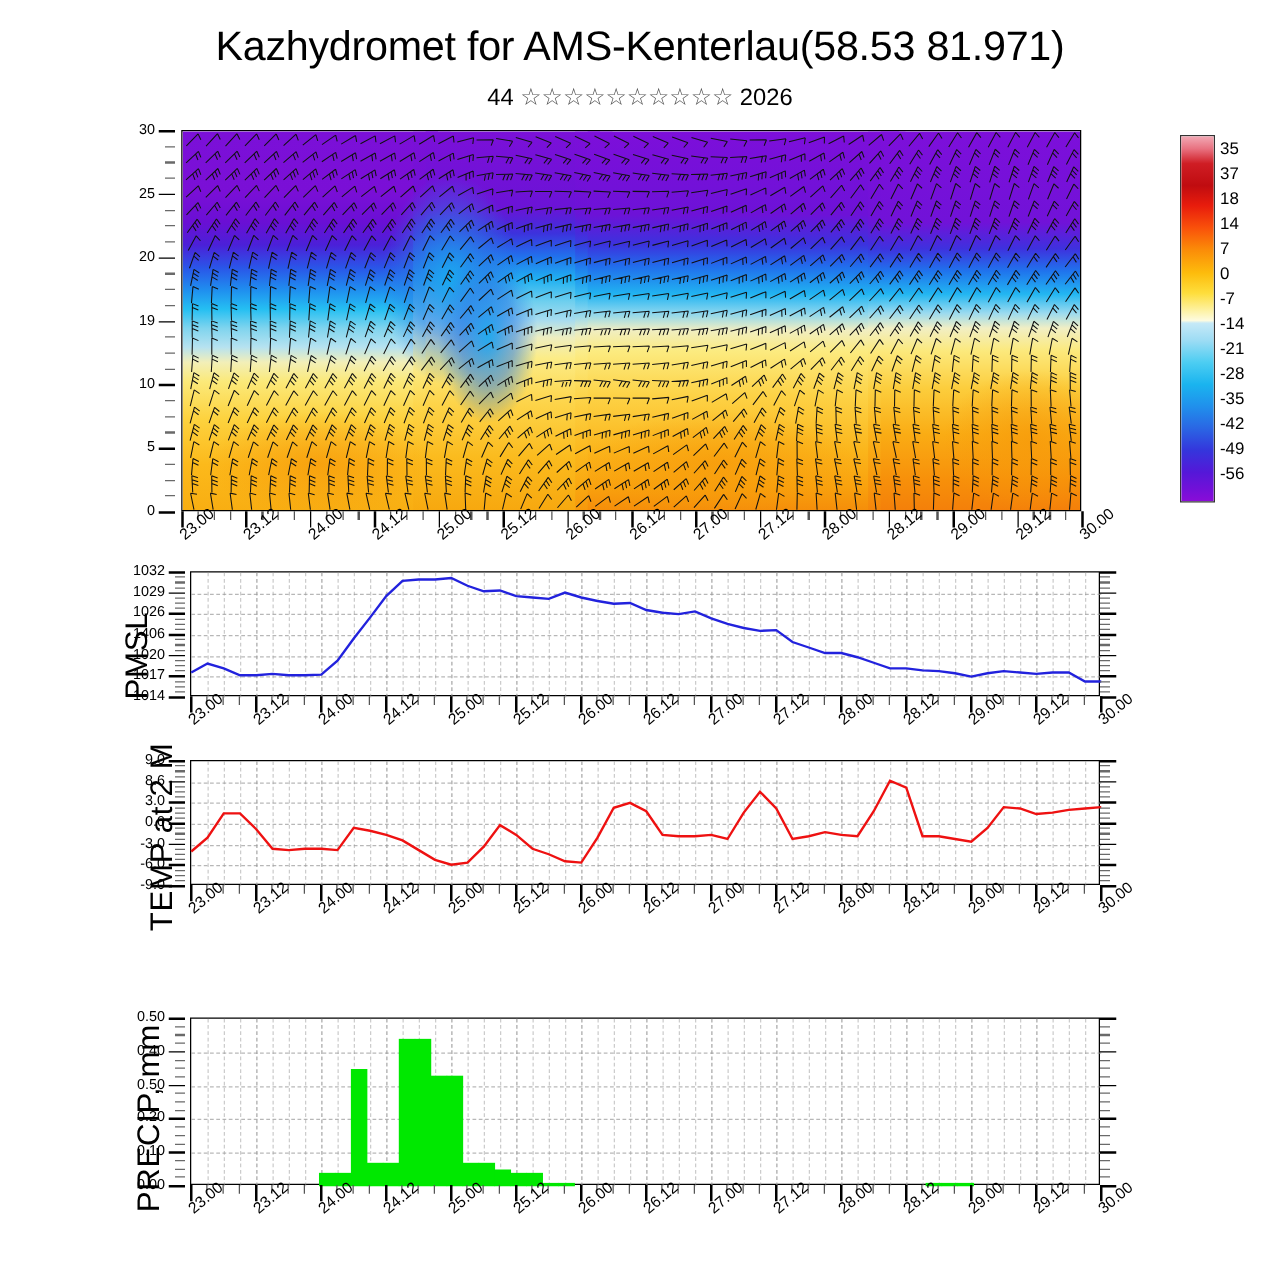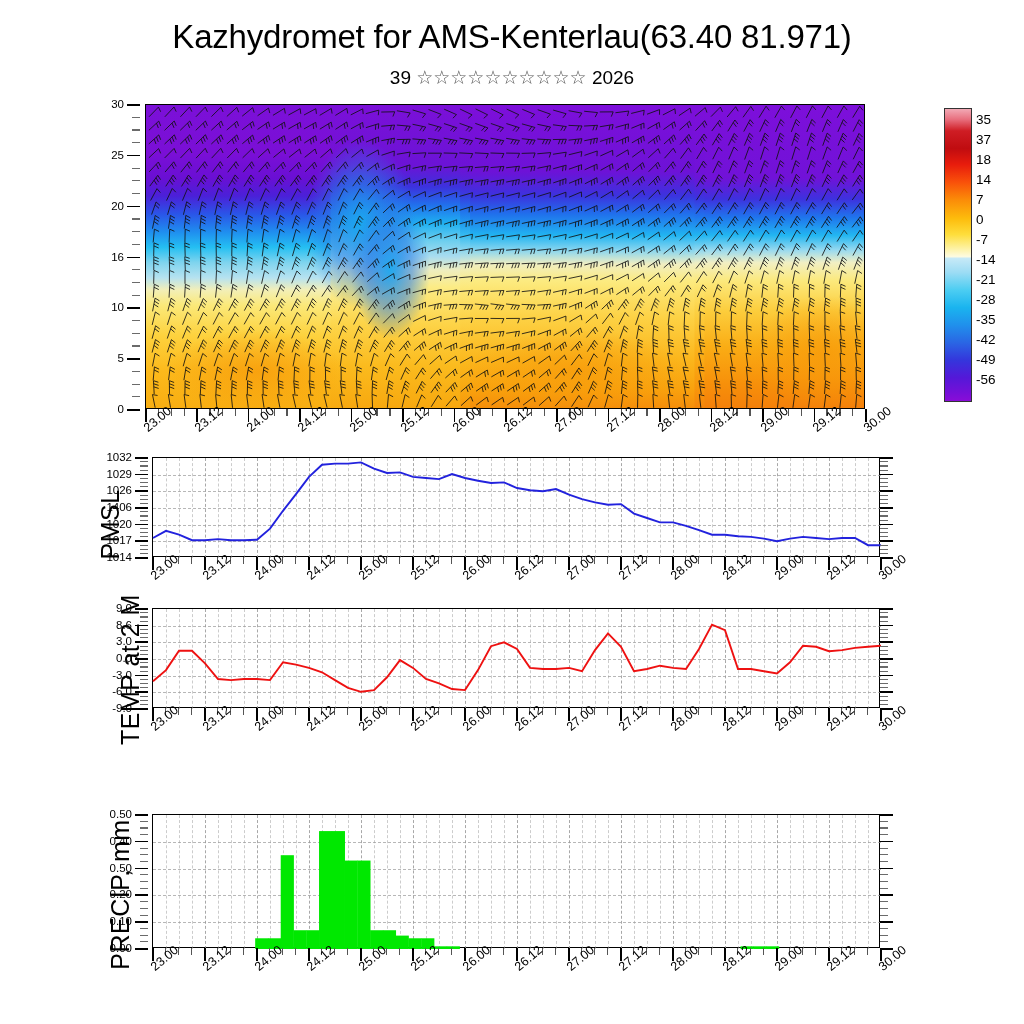--- a/index.html
+++ b/index.html
@@ -51,24 +51,24 @@
 
   
   svg.series{position:absolute;left:0;top:0;overflow:visible;}
 
   .gridv{position:absolute;width:0;border-left:1.1px dashed #9a9a9a;}
   .gridh{position:absolute;height:0;border-top:1.1px dashed #9a9a9a;}
 </style>
 </head>
 <body>
 
-<div class="abs" id="title">Kazhydromet for AMS-Kenterlau(63.40 81.971)</div>
+<div class="abs" id="title">Kazhydromet for AMS-Kenterlau(58.53 81.971)</div>
 
 <div class="abs" id="subtitle">
-  <span>39</span>
+  <span>44</span>
   <span class="tofu">☆☆☆☆☆☆☆☆☆☆</span>
   <span>2026</span>
 </div>
 
 <div class="abs frame" id="xsec">
 
   <svg class="layer" viewBox="0 0 720 305" preserveAspectRatio="none">
     <defs>
       <linearGradient id="gL" x1="0" y1="0" x2="0" y2="1">
         <stop offset="0.00" stop-color="#7b10d8"></stop>
@@ -1183,21 +1183,21 @@
     <div class="ytick" style="top: 254.167px; right: 16px;">5</div>
     <div class="yminor" style="right: 0px; top: 241.458px; width: 8px;"></div>
     <div class="yminor" style="right: 0px; top: 228.75px; width: 8px;"></div>
     <div class="yminor" style="right: 0px; top: 216.042px; width: 8px;"></div>
     <div class="ytickmark" style="right: 0px; top: 203.333px; width: 13px;"></div>
     <div class="ytick" style="top: 203.333px; right: 16px;">10</div>
     <div class="yminor" style="right: 0px; top: 190.625px; width: 8px;"></div>
     <div class="yminor" style="right: 0px; top: 177.917px; width: 8px;"></div>
     <div class="yminor" style="right: 0px; top: 165.208px; width: 8px;"></div>
     <div class="ytickmark" style="right: 0px; top: 152.5px; width: 13px;"></div>
-    <div class="ytick" style="top: 152.5px; right: 16px;">16</div>
+    <div class="ytick" style="top: 152.5px; right: 16px;">19</div>
     <div class="yminor" style="right: 0px; top: 139.792px; width: 8px;"></div>
     <div class="yminor" style="right: 0px; top: 127.083px; width: 8px;"></div>
     <div class="yminor" style="right: 0px; top: 114.375px; width: 8px;"></div>
     <div class="ytickmark" style="right: 0px; top: 101.667px; width: 13px;"></div>
     <div class="ytick" style="top: 101.667px; right: 16px;">20</div>
     <div class="yminor" style="right: 0px; top: 88.9583px; width: 8px;"></div>
     <div class="yminor" style="right: 0px; top: 76.25px; width: 8px;"></div>
     <div class="yminor" style="right: 0px; top: 63.5417px; width: 8px;"></div>
     <div class="ytickmark" style="right: 0px; top: 50.8333px; width: 13px;"></div>
     <div class="ytick" style="top: 50.8333px; right: 16px;">25</div>

